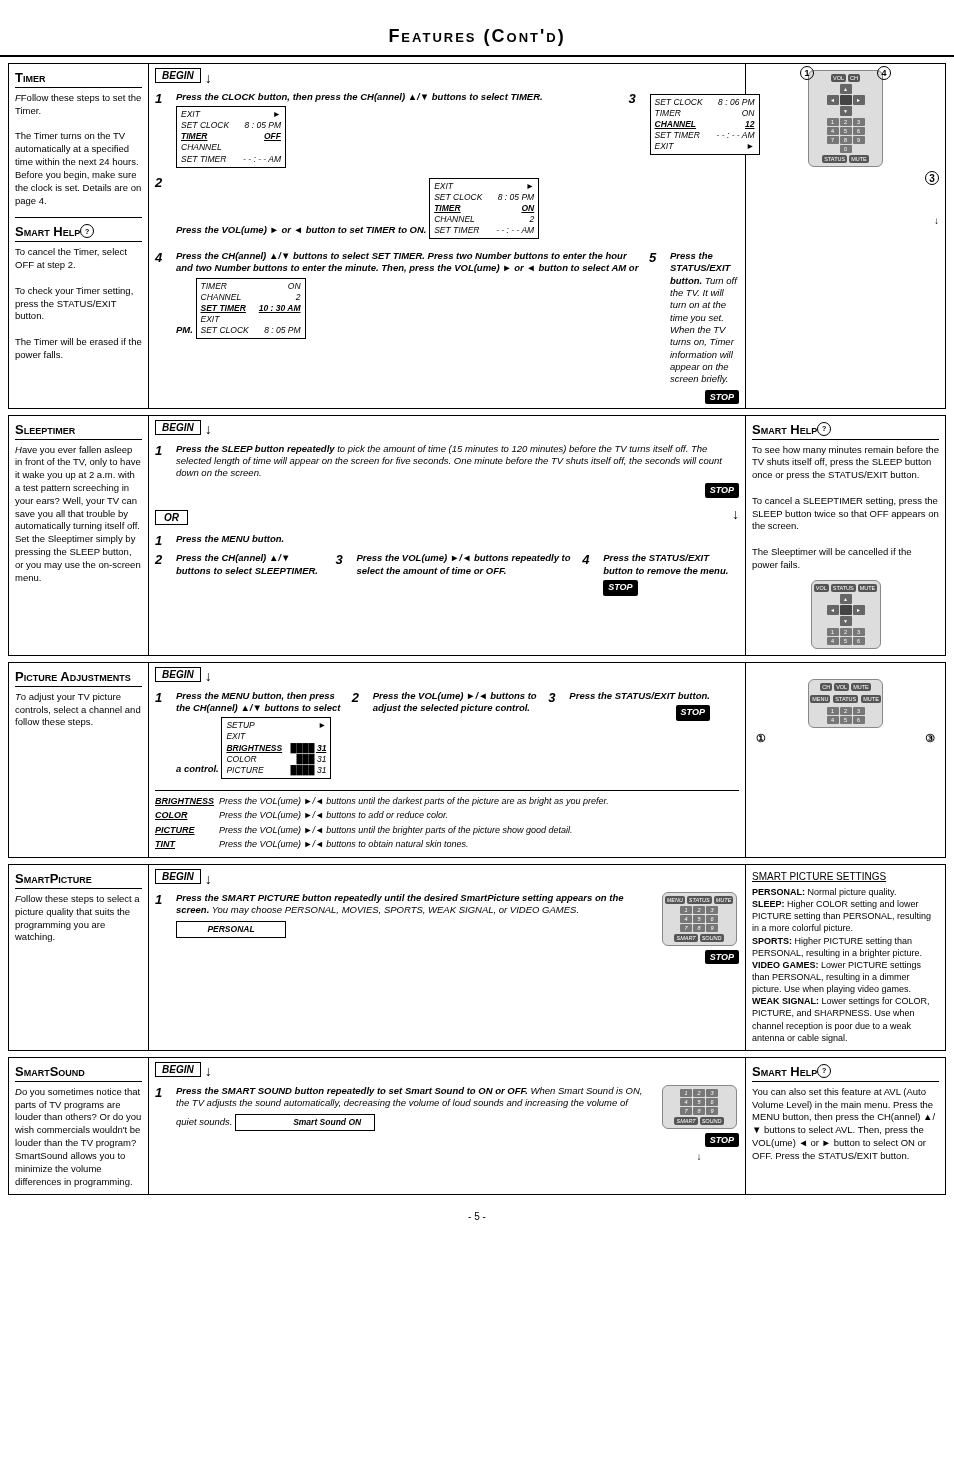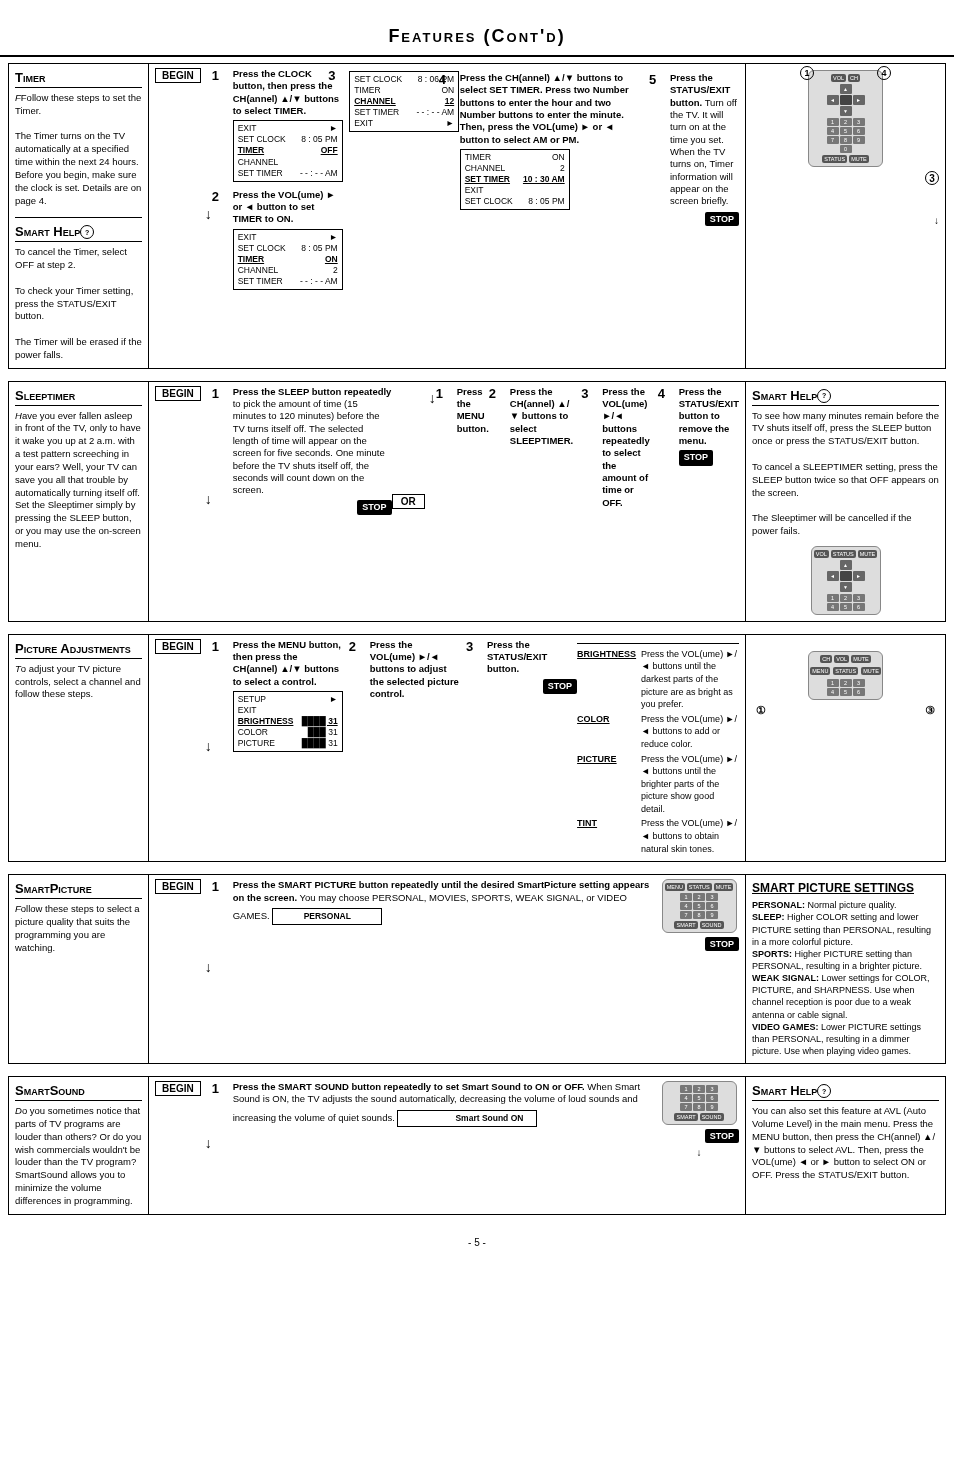--- a/index.html
+++ b/index.html
@@ -23,21 +23,21 @@
     }
 
     .main-content {
       padding: 6px 8px;
     }
 
     
     .section {
       display: flex;
       border: 1.5px solid #000;
-      margin-bottom: 12px;
+      margin-bottom: 6px;
       position: relative;
     }
 
     .section-left {
       width: 140px;
       min-width: 140px;
       border-right: 1.5px solid #000;
       padding: 6px;
       background: #fff;
     }
@@ -56,23 +56,24 @@
       line-height: 1.35;
     }
 
     .section-body-text i {
       font-style: italic;
     }
 
     .section-main {
       flex: 1;
       display: flex;
-      flex-direction: row;
+      flex-direction: column;
       padding: 4px 6px;
       position: relative;
+      font-style: italic;
     }
 
     .section-right {
       width: 200px;
       min-width: 200px;
       border-left: 1.5px solid #000;
       padding: 6px;
       display: flex;
       flex-direction: column;
     }
@@ -143,21 +144,21 @@
       border-radius: 2px;
       align-self: flex-end;
     }
 
     
     .smart-help-label {
       font-size: 13px;
       font-weight: bold;
       font-variant: small-caps;
       display: flex;
-      align-items: flex-end;
+      align-items: flex-start;
       gap: 0;
       border-bottom: 1px solid #000;
       margin-bottom: 4px;
       padding-bottom: 2px;
     }
 
     .smart-help-icon {
       width: 14px;
       height: 14px;
       background: #fff;
@@ -812,27 +813,27 @@
                 <div class="rs-btn">SMART</div>
                 <div class="rs-btn">SOUND</div>
               </div>
             </div>
             <span class="stop-btn" style="margin-top:4px;">STOP</span>
           </div>
         </div>
       </div>
 
       <div class="section-right">
-        <div style="font-weight:bold; font-size:12px; text-decoration:underline; margin-bottom:4px;">SMART PICTURE SETTINGS</div>
+        <div style="font-weight:normal; font-size:10px; text-decoration:underline; margin-bottom:4px;">SMART PICTURE SETTINGS</div>
         <div class="smart-pic-settings">
           <p><b>PERSONAL:</b> Normal picture quality.</p>
           <p><b>SLEEP:</b> Higher COLOR setting and lower PICTURE setting than PERSONAL, resulting in a more colorful picture.</p>
           <p><b>SPORTS:</b> Higher PICTURE setting than PERSONAL, resulting in a brighter picture.</p>
+          <p><b>VIDEO GAMES:</b> Lower PICTURE settings than PERSONAL, resulting in a dimmer picture. Use when playing video games.</p>
           <p><b>WEAK SIGNAL:</b> Lower settings for COLOR, PICTURE, and SHARPNESS. Use when channel reception is poor due to a weak antenna or cable signal.</p>
-          <p><b>VIDEO GAMES:</b> Lower PICTURE settings than PERSONAL, resulting in a dimmer picture. Use when playing video games.</p>
         </div>
       </div>
     </div>
 
     <div class="section">
 
       <div class="section-left">
         <div class="section-label">SmartSound</div>
         <div class="section-body-text">
           <i>D</i>o you sometimes notice that parts of TV programs are louder than others? Or do you wish commercials wouldn't be louder than the TV program? SmartSound allows you to minimize the volume differences in programming.

